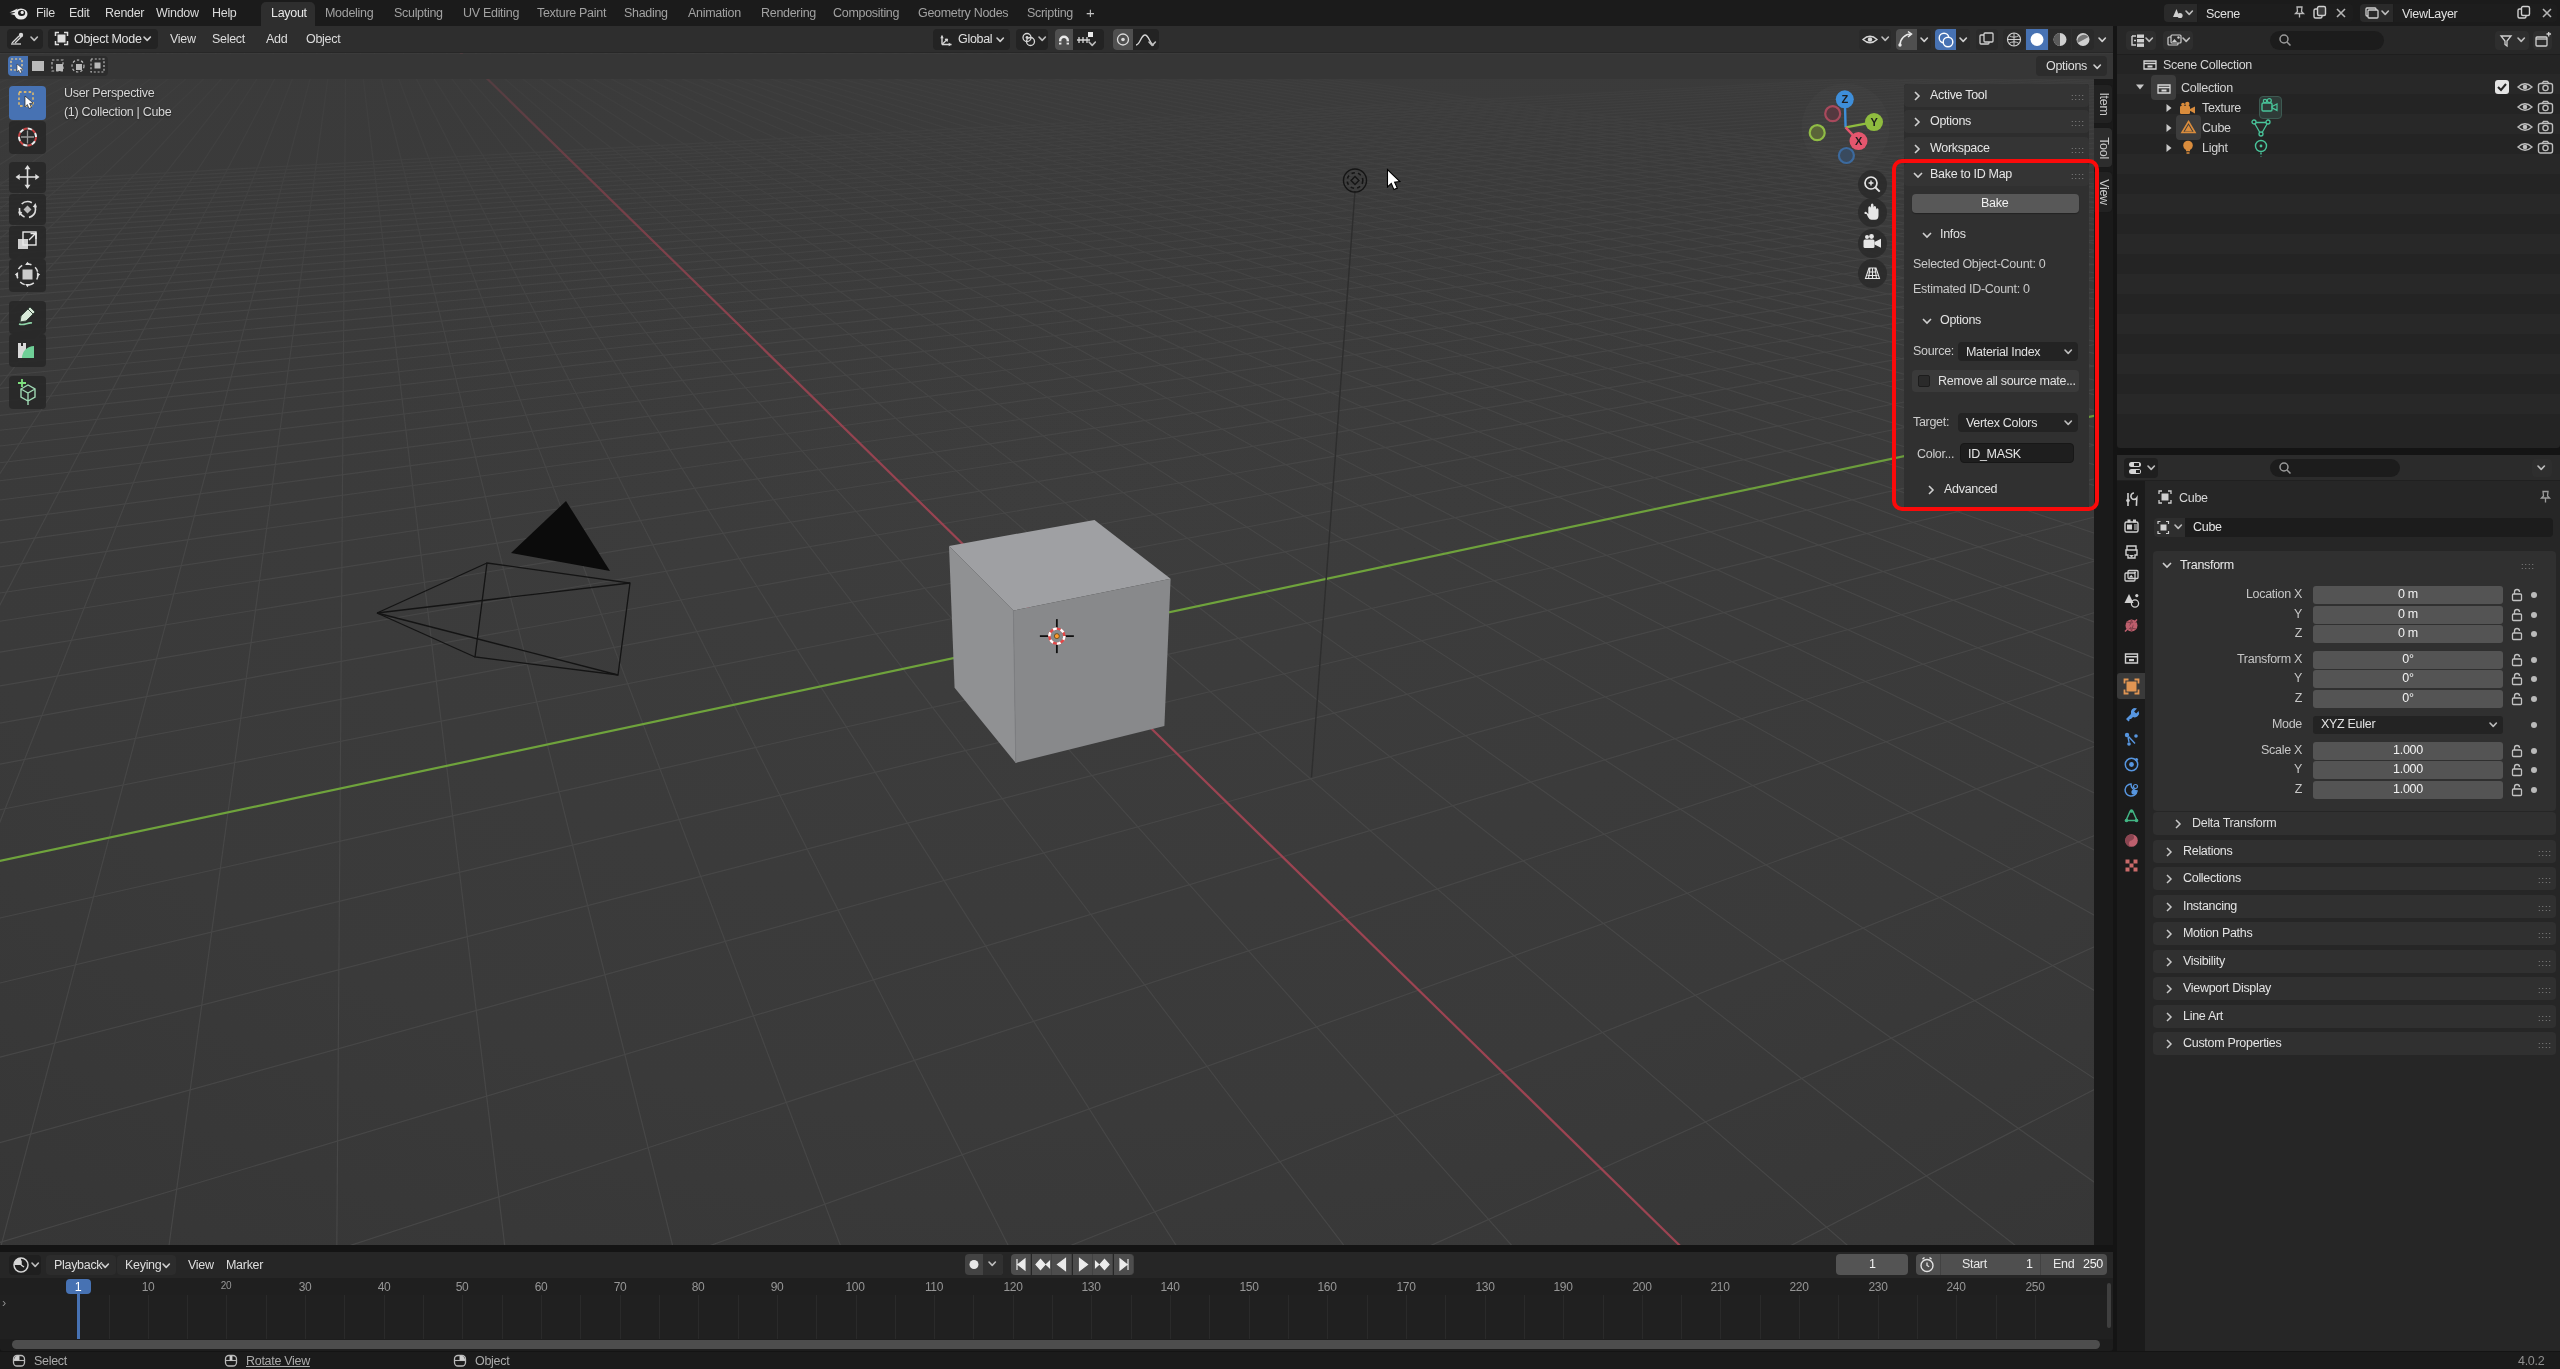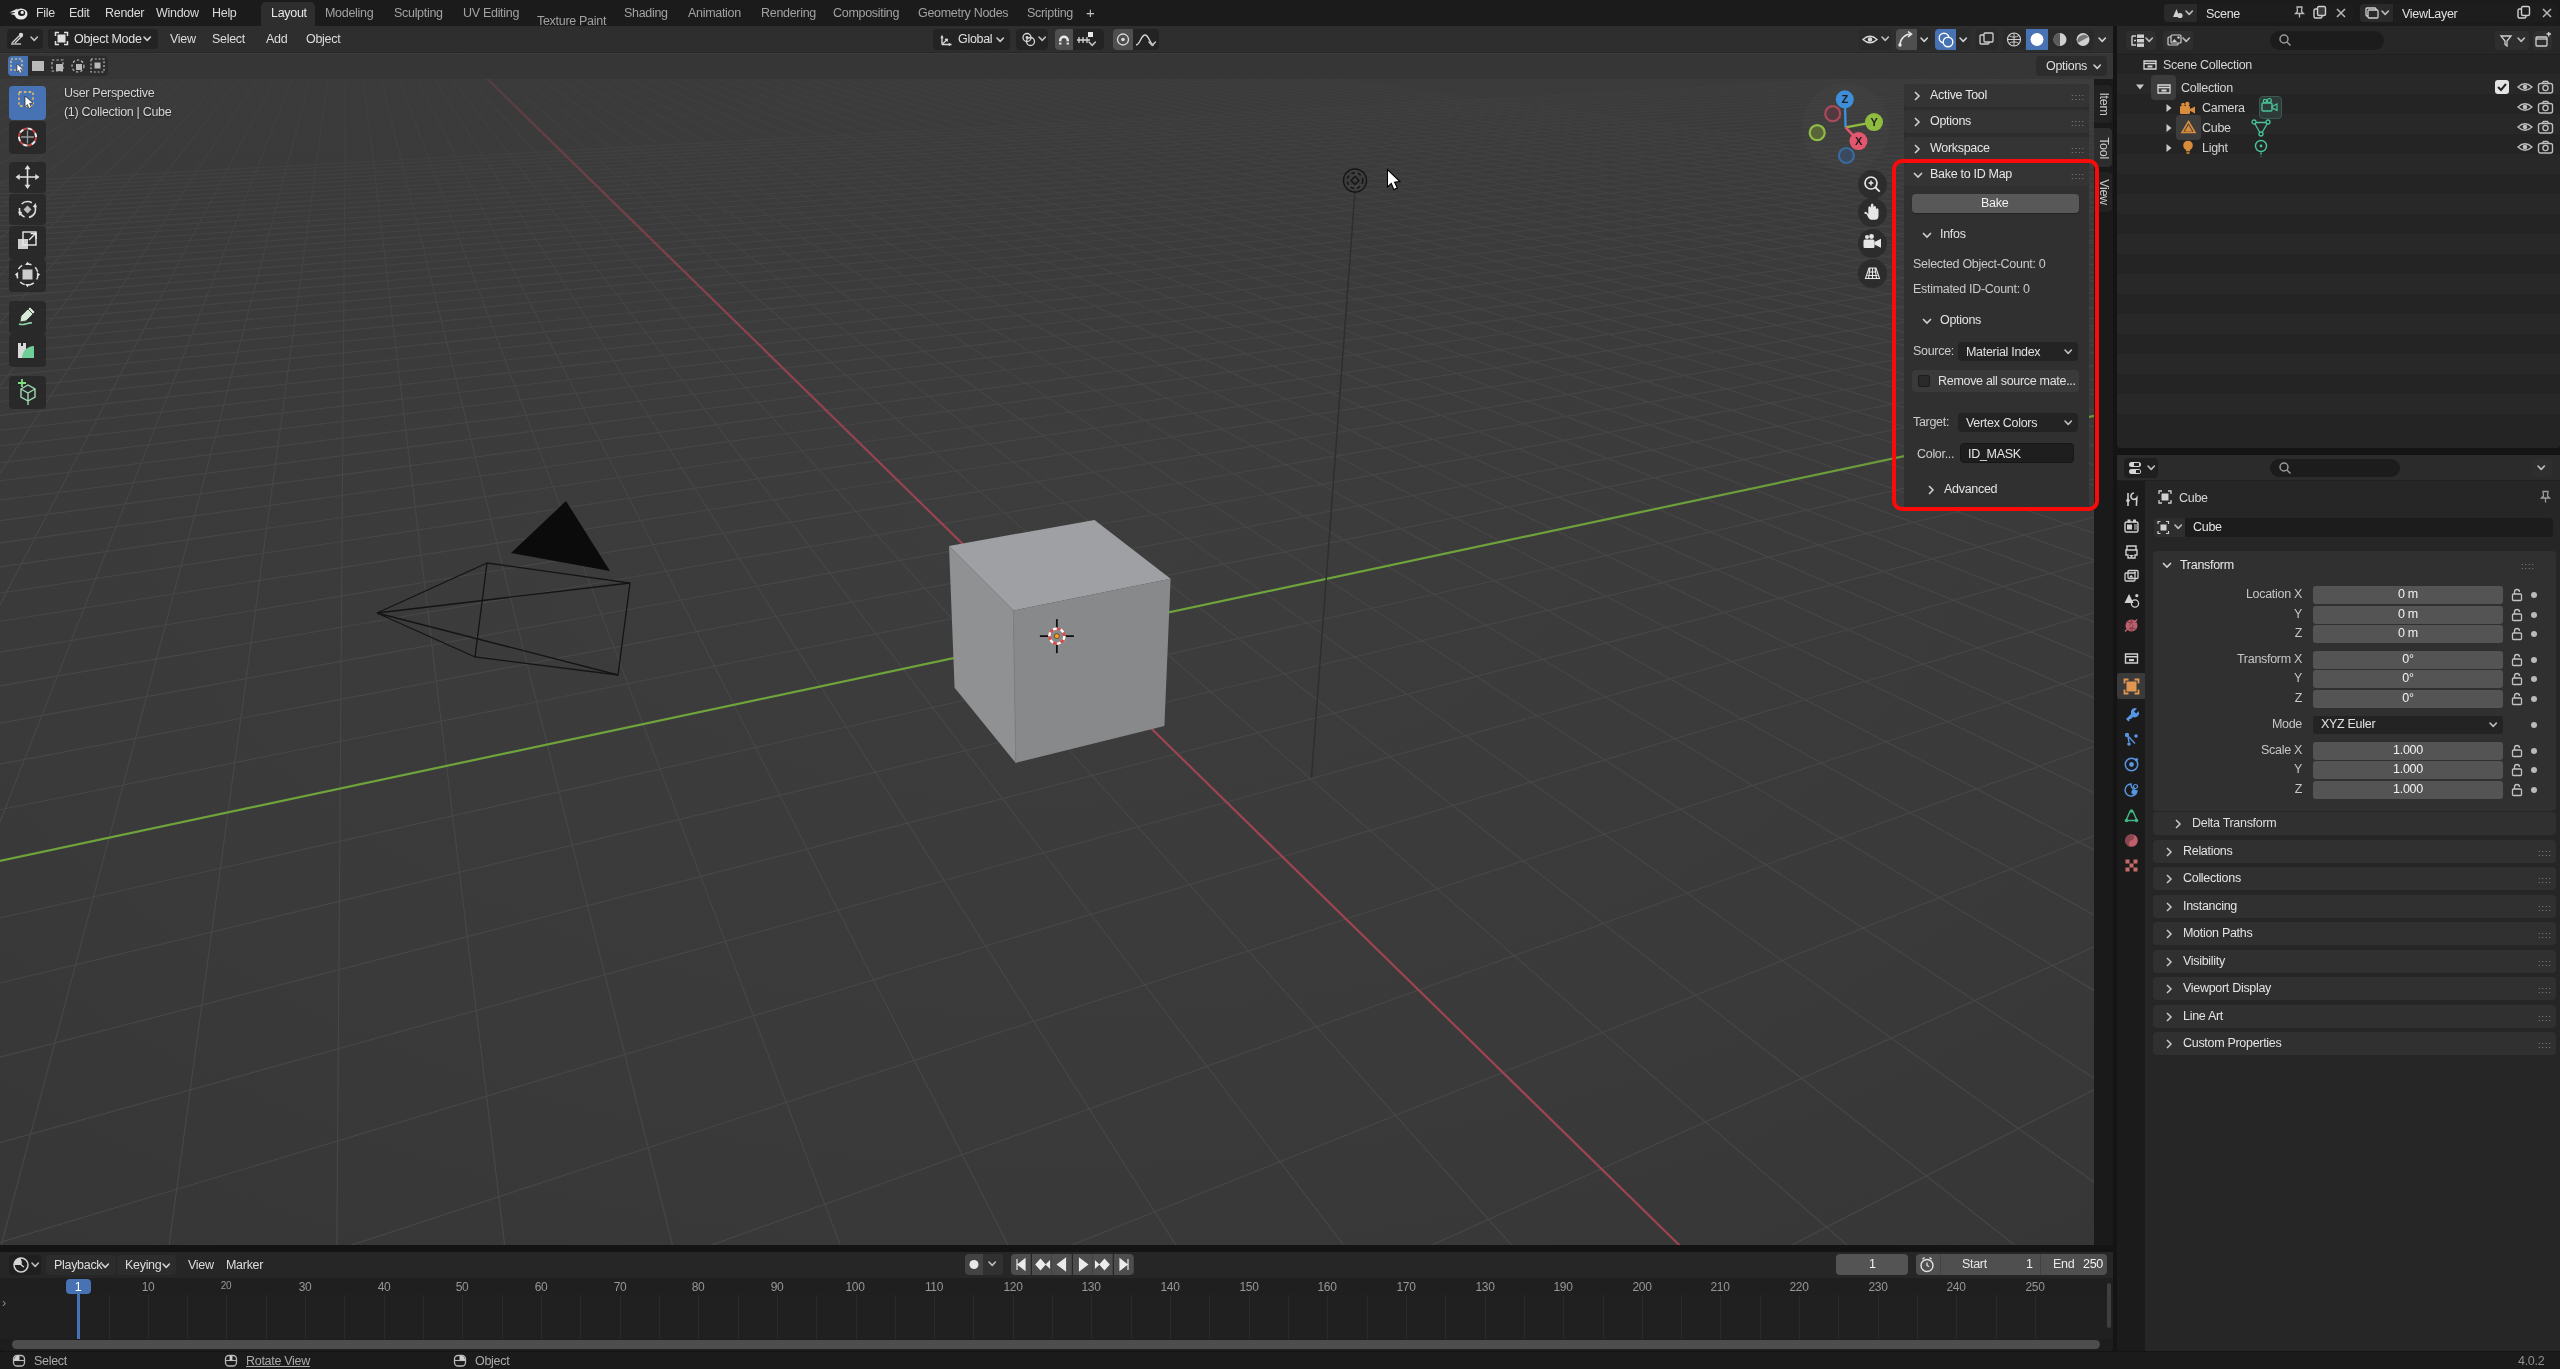--- a/index.html
+++ b/index.html
@@ -16,21 +16,21 @@
 <div class="abs txt" style="left:36px;top:6px;color:#dadada;">File</div>
 <div class="abs txt" style="left:69px;top:6px;color:#dadada;">Edit</div>
 <div class="abs txt" style="left:105px;top:6px;color:#dadada;">Render</div>
 <div class="abs txt" style="left:156px;top:6px;color:#dadada;">Window</div>
 <div class="abs txt" style="left:212px;top:6px;color:#dadada;">Help</div>
 <div class="abs" style="left:261px;top:2px;width:54px;height:24px;background:#2e2e2e;border-radius:5px 5px 0 0;"></div>
 <div class="abs txt" style="left:271px;top:6px;color:#e8e8e8;">Layout</div>
 <div class="abs txt" style="left:325px;top:6px;color:#a2a2a2;">Modeling</div>
 <div class="abs txt" style="left:394px;top:6px;color:#a2a2a2;">Sculpting</div>
 <div class="abs txt" style="left:463px;top:6px;color:#a2a2a2;">UV Editing</div>
-<div class="abs txt" style="left:537px;top:6px;color:#a2a2a2;margin-top:8px;">Texture Paint</div>
+<div class="abs txt" style="left:537px;top:6px;color:#a2a2a2;">Texture Paint</div>
 <div class="abs txt" style="left:624px;top:6px;color:#a2a2a2;">Shading</div>
 <div class="abs txt" style="left:688px;top:6px;color:#a2a2a2;">Animation</div>
 <div class="abs txt" style="left:761px;top:6px;color:#a2a2a2;">Rendering</div>
 <div class="abs txt" style="left:833px;top:6px;color:#a2a2a2;">Compositing</div>
 <div class="abs txt" style="left:918px;top:6px;color:#a2a2a2;">Geometry Nodes</div>
 <div class="abs txt" style="left:1027px;top:6px;color:#a2a2a2;">Scripting</div>
 <div class="abs txt" style="left:1086px;top:4px;color:#c2c2c2;font-size:15px">+</div>
 <div class="abs" style="left:2164px;top:4px;width:33px;height:18px;background:#2a2a2a;border-radius:4px 0 0 4px;"></div>
 <svg width="33" height="18" viewBox="0 0 33 18" style="position:absolute;left:2164px;top:4px;">
     <path d="M9 13 l3.5-8 3 8 z" fill="#cfcfcf"></path>
@@ -679,21 +679,21 @@
   </svg>
 <svg width="10" height="12" viewBox="0 0 10 12" style="position:absolute;left:2164px;top:102px;">
     <path d="M2.5 2 l5 4 -5 4 z" fill="#c9c9c9"></path>
   </svg>
 <svg width="17" height="15" viewBox="0 0 17 15" style="position:absolute;left:2179px;top:101px;">
     <rect x="1" y="5" width="10" height="8" rx="1.2" fill="#d98c3c"></rect>
     <path d="M11 8 l5 -2.6 v7 l-5 -2.6 z" fill="#d98c3c"></path>
     <circle cx="4" cy="3.5" r="1.8" fill="#d98c3c"></circle>
     <circle cx="8.3" cy="3" r="2.2" fill="#d98c3c"></circle>
   </svg>
-<div class="abs txt" style="left:2202px;top:101px;color:#d4d4d4;">Camera</div>
+<div class="abs txt" style="left:2202px;top:101px;color:#d4d4d4;">Texture</div>
 <div class="abs" style="left:2259px;top:96px;width:23px;height:23px;background:#2f3b38;border-radius:4px;border:1px solid #3d5a52"></div>
 <svg width="23" height="23" viewBox="0 0 23 23" style="position:absolute;left:2259px;top:96px;">
     <rect x="3" y="7" width="10" height="8" rx="1.2" fill="none" stroke="#49c49a" stroke-width="1.4"></rect>
     <path d="M13 10.5 l5 -2.6 v6.5 l-5 -2.6 z" fill="none" stroke="#49c49a" stroke-width="1.2"></path>
     <circle cx="6" cy="5" r="1.7" fill="none" stroke="#49c49a" stroke-width="1.2"></circle>
     <circle cx="10.3" cy="4.6" r="2" fill="none" stroke="#49c49a" stroke-width="1.2"></circle>
   </svg>
 <svg width="18" height="14" viewBox="0 0 18 14" style="position:absolute;left:2516px;top:100px;">
     <path d="M2 7 q7 -6.5 14 0 q-7 6.5 -14 0 z" fill="none" stroke="#bdbdbd" stroke-width="1.4"></path>
     <circle cx="9" cy="7" r="2.3" fill="#bdbdbd"></circle>

